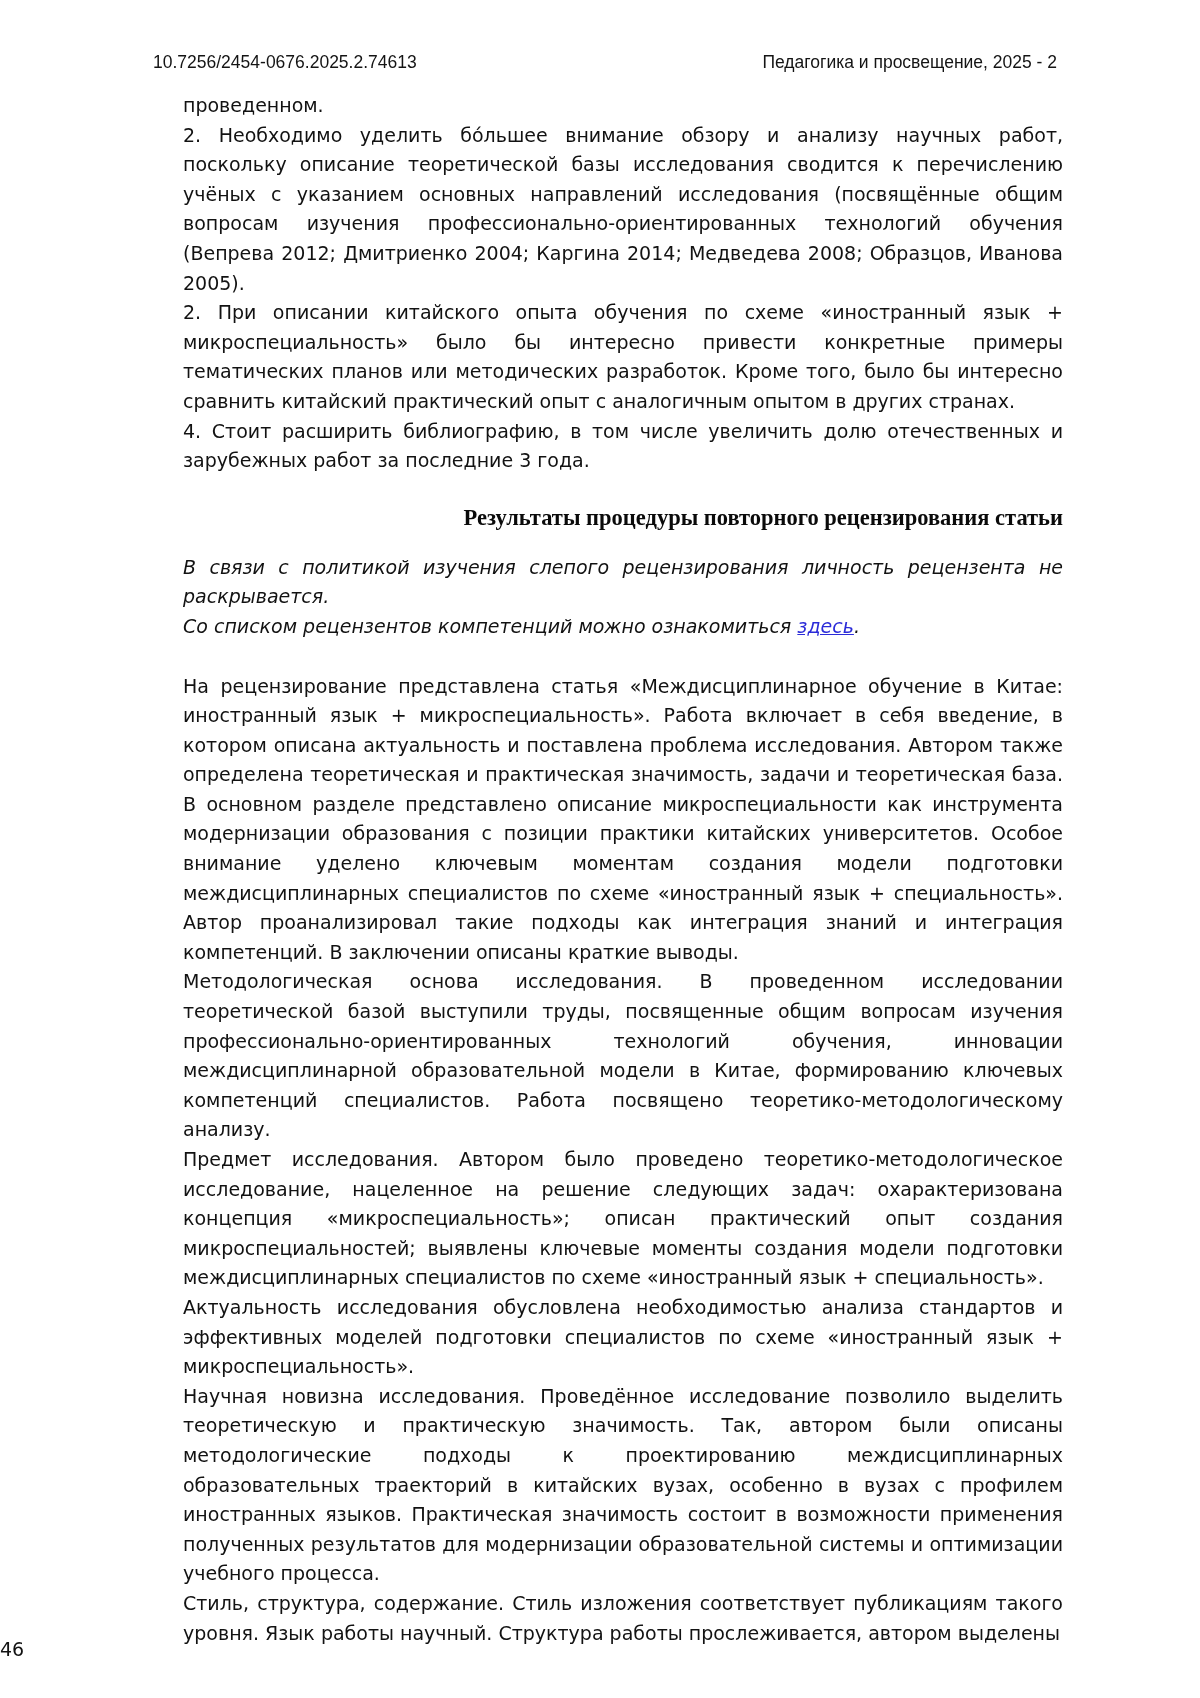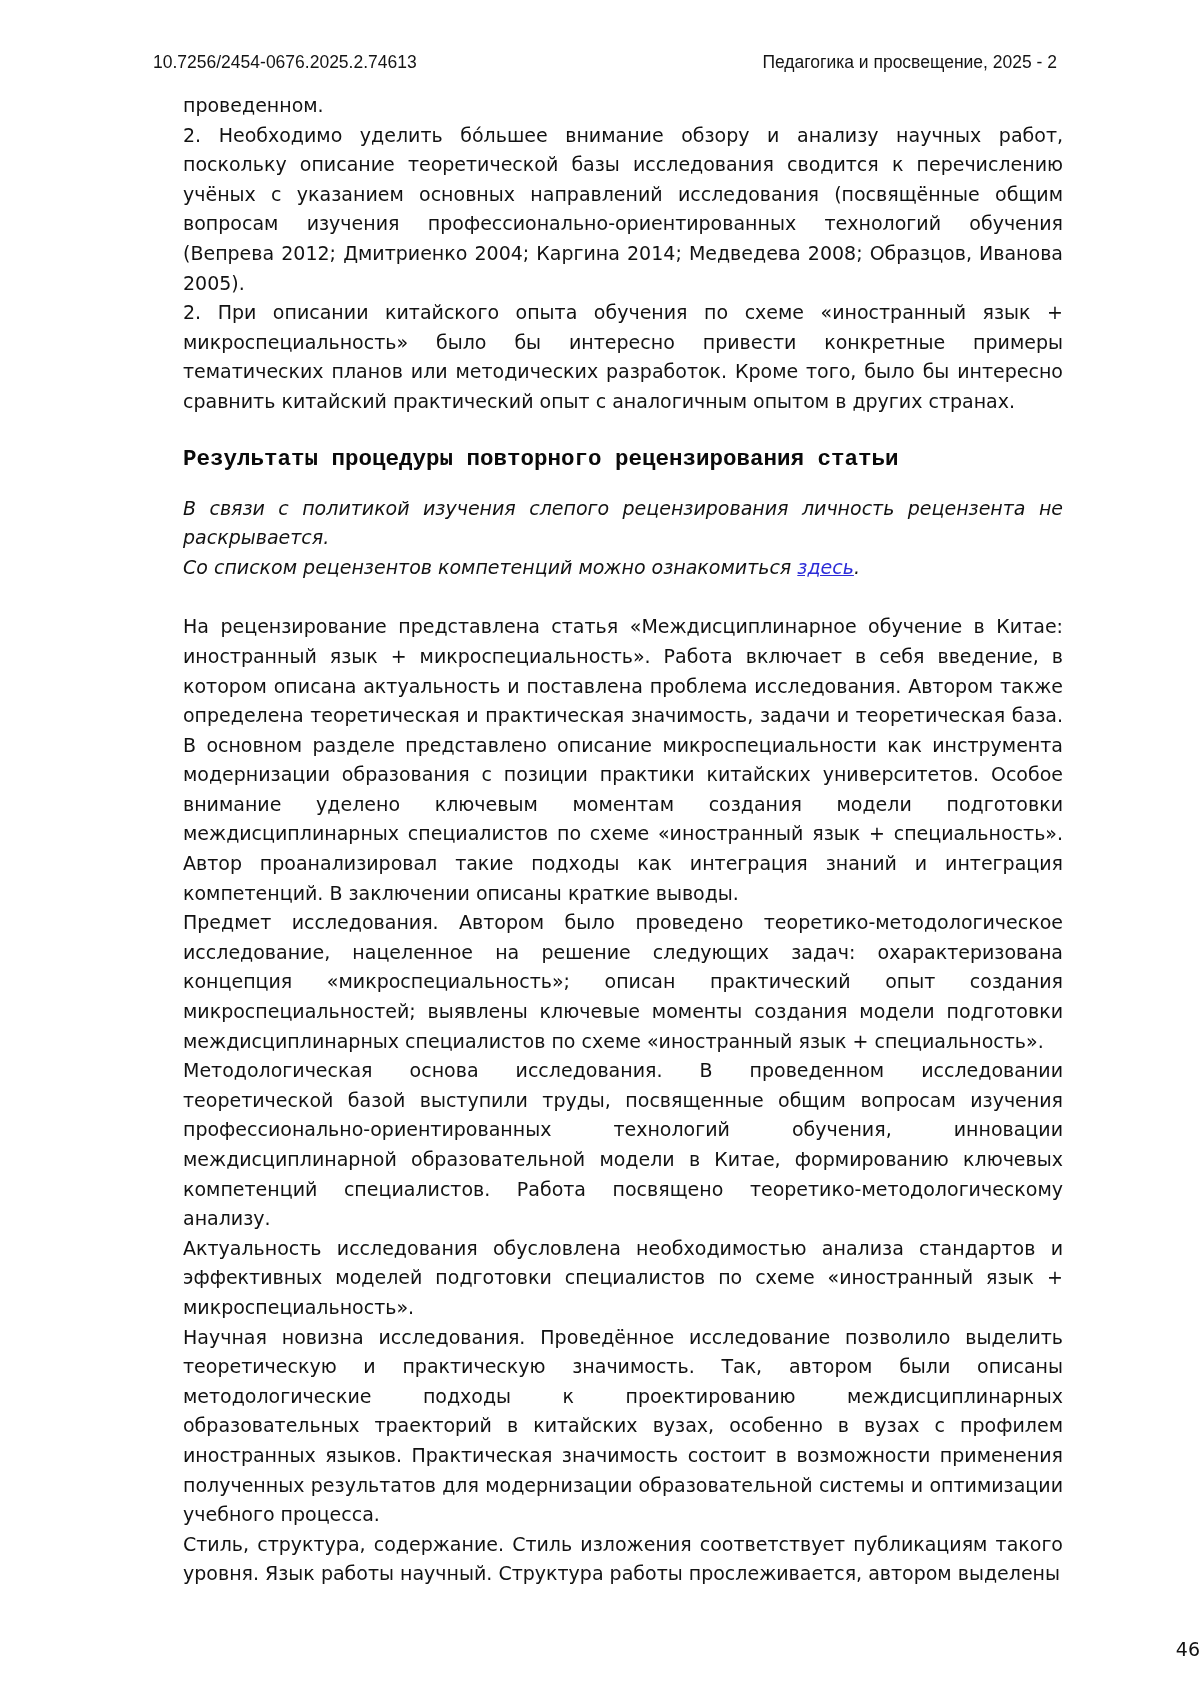--- a/index.html
+++ b/index.html
@@ -28,39 +28,39 @@
     margin: 18px 137px 0 183px;
     width: 880px;
     font-family: "DejaVu Sans", sans-serif;
     font-size: 19px;
     line-height: 29.6px;
     text-align: justify;
     color: #121212;
   }
   .content p { margin: 0; }
   .section-heading {
-    font-family: Liberation Mono, monospace;
+    font-family: Liberation Serif, serif;
     font-weight: bold;
     font-size: 22.5px;
     line-height: 32px;
     margin: 26px 0 19px 0;
-    text-align: left;
+    text-align: right;
     color: #0a0a0a;
   }
   .policy p { font-style: italic; }
   .policy a {
     text-decoration: underline;
     cursor: pointer;
   }
   .review { margin-top: 30px; }
   .page-footer {
     position: absolute;
     left: 0; right: 0;
     bottom: 38px;
-    text-align: right;
+    text-align: left;
     font-family: "DejaVu Sans", sans-serif;
     font-size: 19px;
     color: #121212;
   }
 </style>
 </head>
 <body>
 
 <div class="page">
 
@@ -68,33 +68,34 @@
     <span>10.7256/2454-0676.2025.2.74613</span>
     <span>Педагогика и просвещение, 2025 - 2</span>
   </div>
 
   <div class="content">
 
     <div class="intro">
       <p>проведенном.</p>
       <p>2. Необходимо уделить бо́льшее внимание обзору и анализу научных работ, поскольку описание теоретической базы исследования сводится к перечислению учёных с указанием основных направлений исследования (посвящённые общим вопросам изучения профессионально-ориентированных технологий обучения (Вепрева 2012; Дмитриенко 2004; Каргина 2014; Медведева 2008; Образцов, Иванова 2005).</p>
       <p>2. При описании китайского опыта обучения по схеме «иностранный язык + микроспециальность» было бы интересно привести конкретные примеры тематических планов или методических разработок. Кроме того, было бы интересно сравнить китайский практический опыт с аналогичным опытом в других странах.</p>
+      <p>4. Стоит расширить библиографию, в том числе увеличить долю отечественных и зарубежных работ за последние 3 года.</p>
     </div>
 
     <h2 class="section-heading">Результаты процедуры повторного рецензирования статьи</h2>
 
     <div class="policy">
       <p>В связи с политикой изучения слепого рецензирования личность рецензента не раскрывается.</p>
       <p><span>Со списком рецензентов компетенций можно ознакомиться </span><a style="color: rgb(43, 43, 216);">здесь</a><span>.</span></p>
     </div>
 
     <div class="review">
       <p>На рецензирование представлена статья «Междисциплинарное обучение в Китае: иностранный язык + микроспециальность». Работа включает в себя введение, в котором описана актуальность и поставлена проблема исследования. Автором также определена теоретическая и практическая значимость, задачи и теоретическая база. В основном разделе представлено описание микроспециальности как инструмента модернизации образования с позиции практики китайских университетов. Особое внимание уделено ключевым моментам создания модели подготовки междисциплинарных специалистов по схеме «иностранный язык + специальность». Автор проанализировал такие подходы как интеграция знаний и интеграция компетенций. В заключении описаны краткие выводы.</p>
+      <p>Методологическая основа исследования. В проведенном исследовании теоретической базой выступили труды, посвященные общим вопросам изучения профессионально-ориентированных технологий обучения, инновации междисциплинарной образовательной модели в Китае, формированию ключевых компетенций специалистов. Работа посвящено теоретико-методологическому анализу.</p>
       <p>Предмет исследования. Автором было проведено теоретико-методологическое исследование, нацеленное на решение следующих задач: охарактеризована концепция «микроспециальность»; описан практический опыт создания микроспециальностей; выявлены ключевые моменты создания модели подготовки междисциплинарных специалистов по схеме «иностранный язык + специальность».</p>
-      <p>Методологическая основа исследования. В проведенном исследовании теоретической базой выступили труды, посвященные общим вопросам изучения профессионально-ориентированных технологий обучения, инновации междисциплинарной образовательной модели в Китае, формированию ключевых компетенций специалистов. Работа посвящено теоретико-методологическому анализу.</p>
       <p>Актуальность исследования обусловлена необходимостью анализа стандартов и эффективных моделей подготовки специалистов по схеме «иностранный язык + микроспециальность».</p>
       <p>Научная новизна исследования. Проведённое исследование позволило выделить теоретическую и практическую значимость. Так, автором были описаны методологические подходы к проектированию междисциплинарных образовательных траекторий в китайских вузах, особенно в вузах с профилем иностранных языков. Практическая значимость состоит в возможности применения полученных результатов для модернизации образовательной системы и оптимизации учебного процесса.</p>
       <p>Стиль, структура, содержание. Стиль изложения соответствует публикациям такого уровня. Язык работы научный. Структура работы прослеживается, автором выделены</p>
     </div>
 
   </div>
 
   <div class="page-footer">46</div>
 
 </div>

